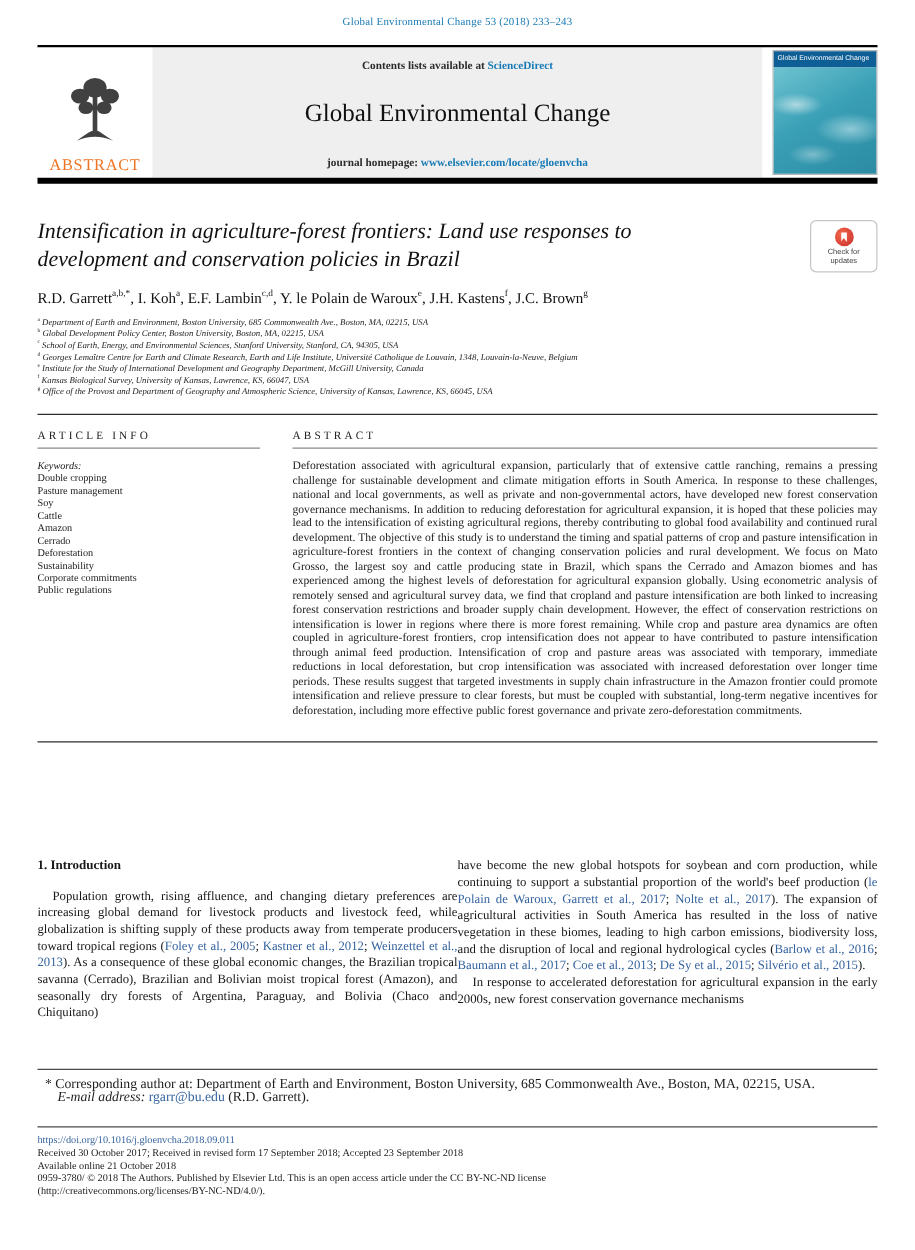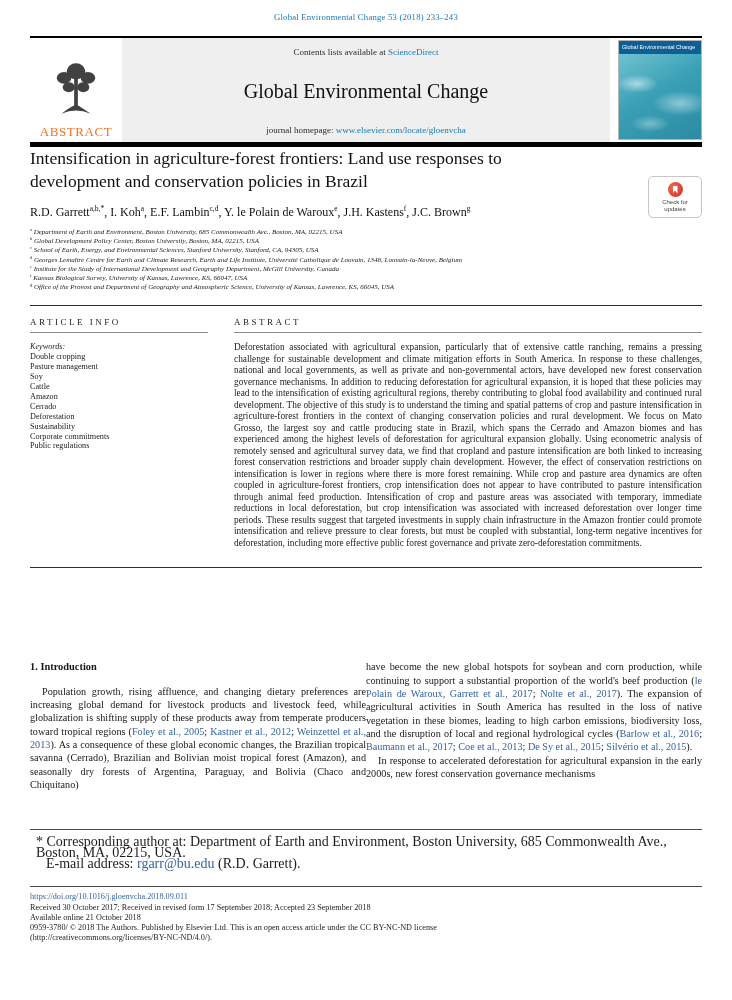--- a/index.html
+++ b/index.html
@@ -9,35 +9,35 @@
   .page{position:relative;width:732px;height:1000px;padding:12px 30px 0;box-sizing:border-box;overflow:hidden;}
 
   
   .top-citation{text-align:center;font-size:8.7px;color:#1779b5;letter-spacing:.2px;}
 
   
   .masthead{margin-top:14px;border-top:2px solid #000;display:flex;height:104px;}
   .mast-left{width:92px;display:flex;flex-direction:column;align-items:center;justify-content:flex-end;padding:4px 0 2px;background:#fff;}
   .elsevier-word{font-size:13px;color:#ee7423;letter-spacing:.6px;margin-top:1px;}
   .mast-center{flex:1;background:#efefef;display:flex;flex-direction:column;align-items:center;justify-content:space-between;padding:9px 8px 7px;}
-  .contents-line,.homepage-line{font-size:9px;color:#2b2b2b;}
+  .contents-line,.homepage-line{font-size:9px;color:#2b2b2b;font-weight:bold;}
   .journal-title{font-size:20px;color:#101010;}
   .lnk{color:#1779b5;cursor:pointer;}
   .mast-right{width:92px;display:flex;align-items:center;justify-content:flex-end;background:#fff;}
   .cover{width:84px;height:100px;border:1px solid #b5b5b5;display:flex;flex-direction:column;box-sizing:border-box;}
   .cover-band{background:#0e5f96;color:#fff;font-size:5.5px;line-height:6.5px;padding:3px;font-family:"Liberation Sans",sans-serif;}
   .cover-body{flex:1;background:
       radial-gradient(ellipse 30px 13px at 22% 35%, rgba(255,255,255,.55), transparent 70%),
       radial-gradient(ellipse 40px 18px at 75% 58%, rgba(214,241,246,.55), transparent 70%),
       radial-gradient(ellipse 28px 12px at 38% 82%, rgba(255,255,255,.35), transparent 70%),
       linear-gradient(150deg,#6ec3d0 0%,#3aa0b6 45%,#2b8ba3 100%);}
   .black-bar{height:5px;background:#000;}
 
   
-  .title{font-size:17.5px;line-height:22.5px;color:#111;max-width:570px;}
+  .title{margin-top:26px;font-size:17.5px;line-height:22.5px;color:#111;max-width:570px;font-style:italic;}
   .badge{position:absolute;right:30px;top:176px;width:52px;height:40px;border:1px solid #c6c6c6;border-radius:5px;
          display:flex;flex-direction:column;align-items:center;justify-content:center;gap:2px;background:#fff;cursor:pointer;}
   .badge-circle{width:15px;height:15px;border-radius:50%;background:radial-gradient(circle at 35% 35%,#f26649,#c92f2f);
          display:flex;align-items:center;justify-content:center;}
   .badge-ribbon{width:5px;height:8px;background:#fff;clip-path:polygon(0 0,100% 0,100% 100%,50% 62%,0 100%);}
   .badge-text{font-family:"Liberation Sans",sans-serif;font-size:6px;line-height:6.5px;color:#444;text-align:center;}
 
   .authors{margin-top:13px;font-size:12px;color:#111;}
   sup{font-size:62%;line-height:0;}
   .affils{margin-top:8px;}
@@ -56,24 +56,24 @@
   .abs-text{margin-top:9px;font-size:9.3px;line-height:11.5px;text-align:justify;color:#1c1c1c;}
 
   
   .body-cols{display:flex;margin-top:92px;}
   .bcol{flex:1;font-size:10.2px;line-height:13.3px;text-align:justify;color:#171717;}
   .sec-heading{font-weight:bold;font-size:10.4px;text-align:left;}
   .para-first{margin-top:11px;text-indent:12px;}
   .para-cont{margin:0;}
   .para-indent{margin:0;text-indent:12px;}
   .cite{color:#35639f;cursor:pointer;}
-  .it{}
+  .it{font-style:italic;}
 
   
-  .footnotes{margin-top:28px;border-top:1px solid #4a4a4a;padding-top:6px;font-size:14px;line-height:11px;color:#1c1c1c;}
+  .footnotes{margin-top:28px;border-top:1px solid #4a4a4a;padding-top:6px;font-size:11px;line-height:11px;color:#1c1c1c;}
   .corr{padding-left:6px;}
   .email-line{padding-left:16px;}
   .bottom{margin-top:17px;border-top:1px solid #4a4a4a;padding-top:5px;font-size:8.2px;line-height:10.3px;color:#1c1c1c;}
 </style>
 </head>
 <body>
 
 <div class="page">
 
   <div class="top-citation">Global Environmental Change 53 (2018) 233–243</div>

